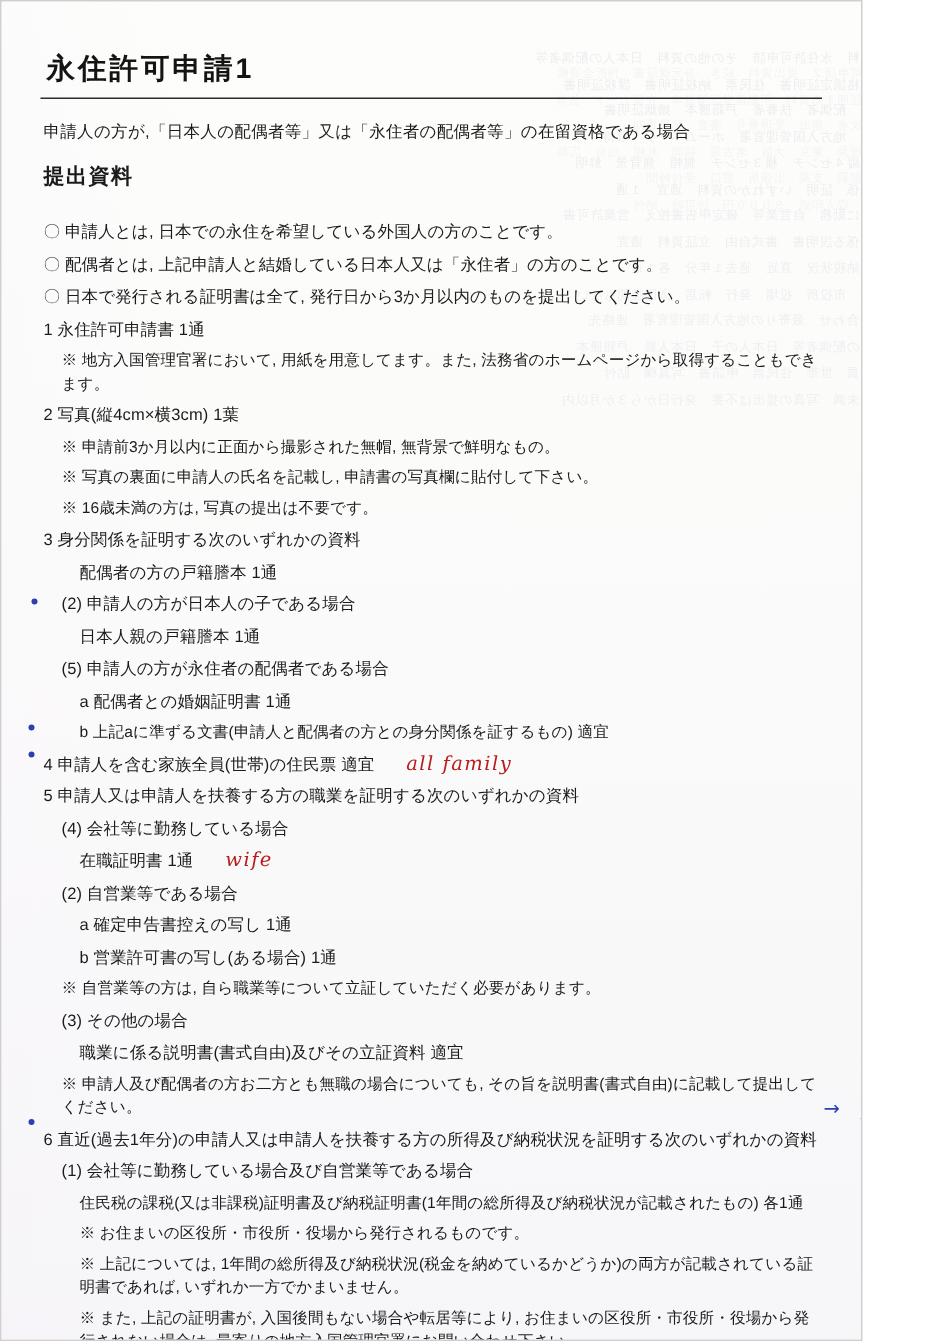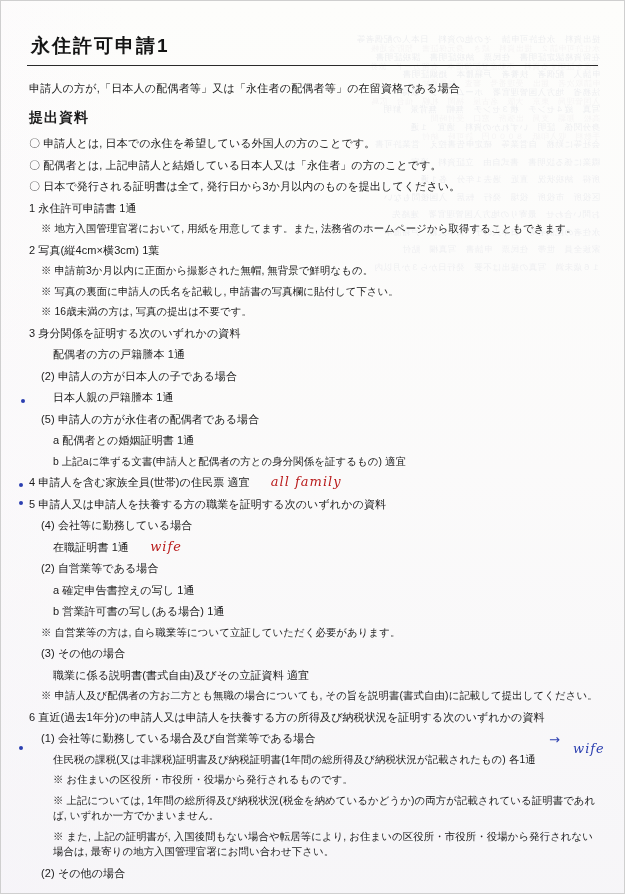--- a/index.html
+++ b/index.html
@@ -5,21 +5,21 @@
   html, body {
     margin: 0;
     padding: 0;
     background: #ffffff;
   }
   body {
     font-family: "Liberation Sans", sans-serif;
   }
   #page {
     position: relative;
-    width: 625px;
+    width: 575px;
     height: 894px;
     background: #fdfdfb;
     overflow: hidden;
     box-sizing: border-box;
     border: 1px solid #cfcfcf;
   }
   
   .bleed {
     position: absolute;
     top: 0; left: 0;
@@ -71,21 +71,21 @@
   }
   .lead {
     font-size: 11px;
     line-height: 17px;
     margin: 0 0 12px 2px;
     letter-spacing: 0.2px;
   }
   h2.section {
     font-size: 14px;
     font-weight: bold;
-    margin: 4px 0 8px 2px;
+    margin: 4px 0 20px 2px;
     letter-spacing: 1px;
   }
   .line {
     font-size: 11px;
     line-height: 16.5px;
     margin: 0 0 5px 0;
     letter-spacing: 0.1px;
     position: relative;
   }
   .indent0 { margin-left: 2px; }

